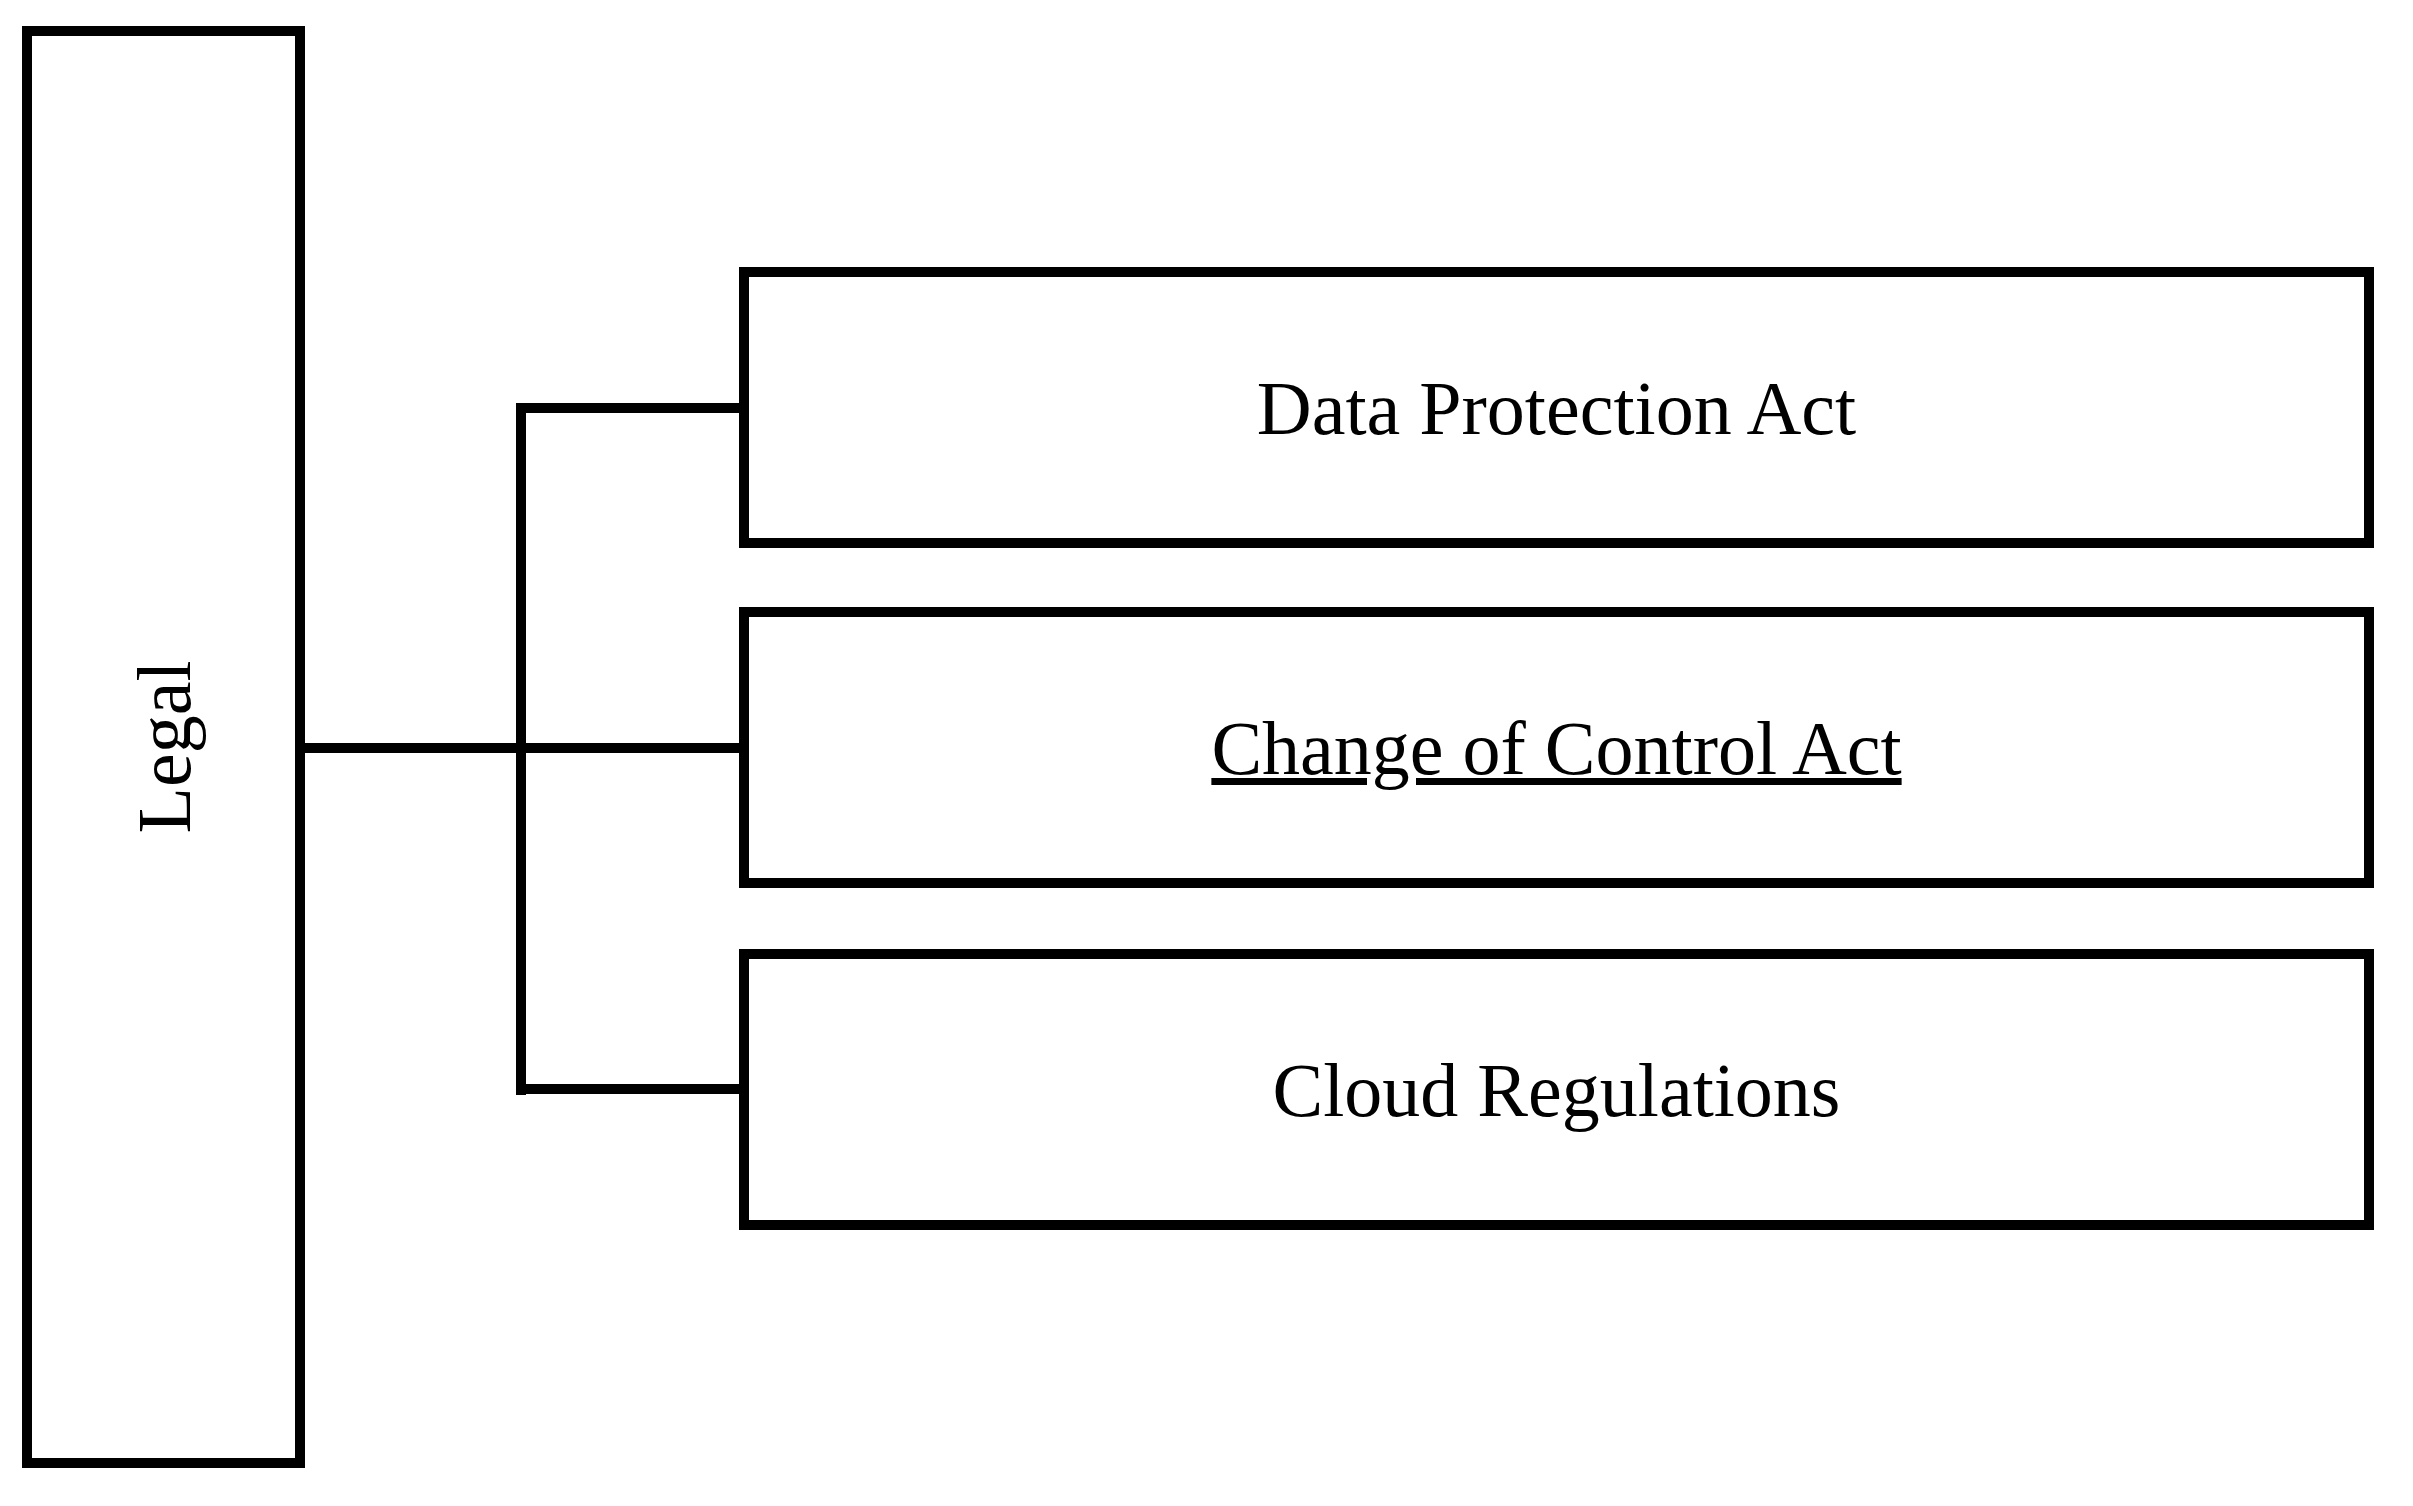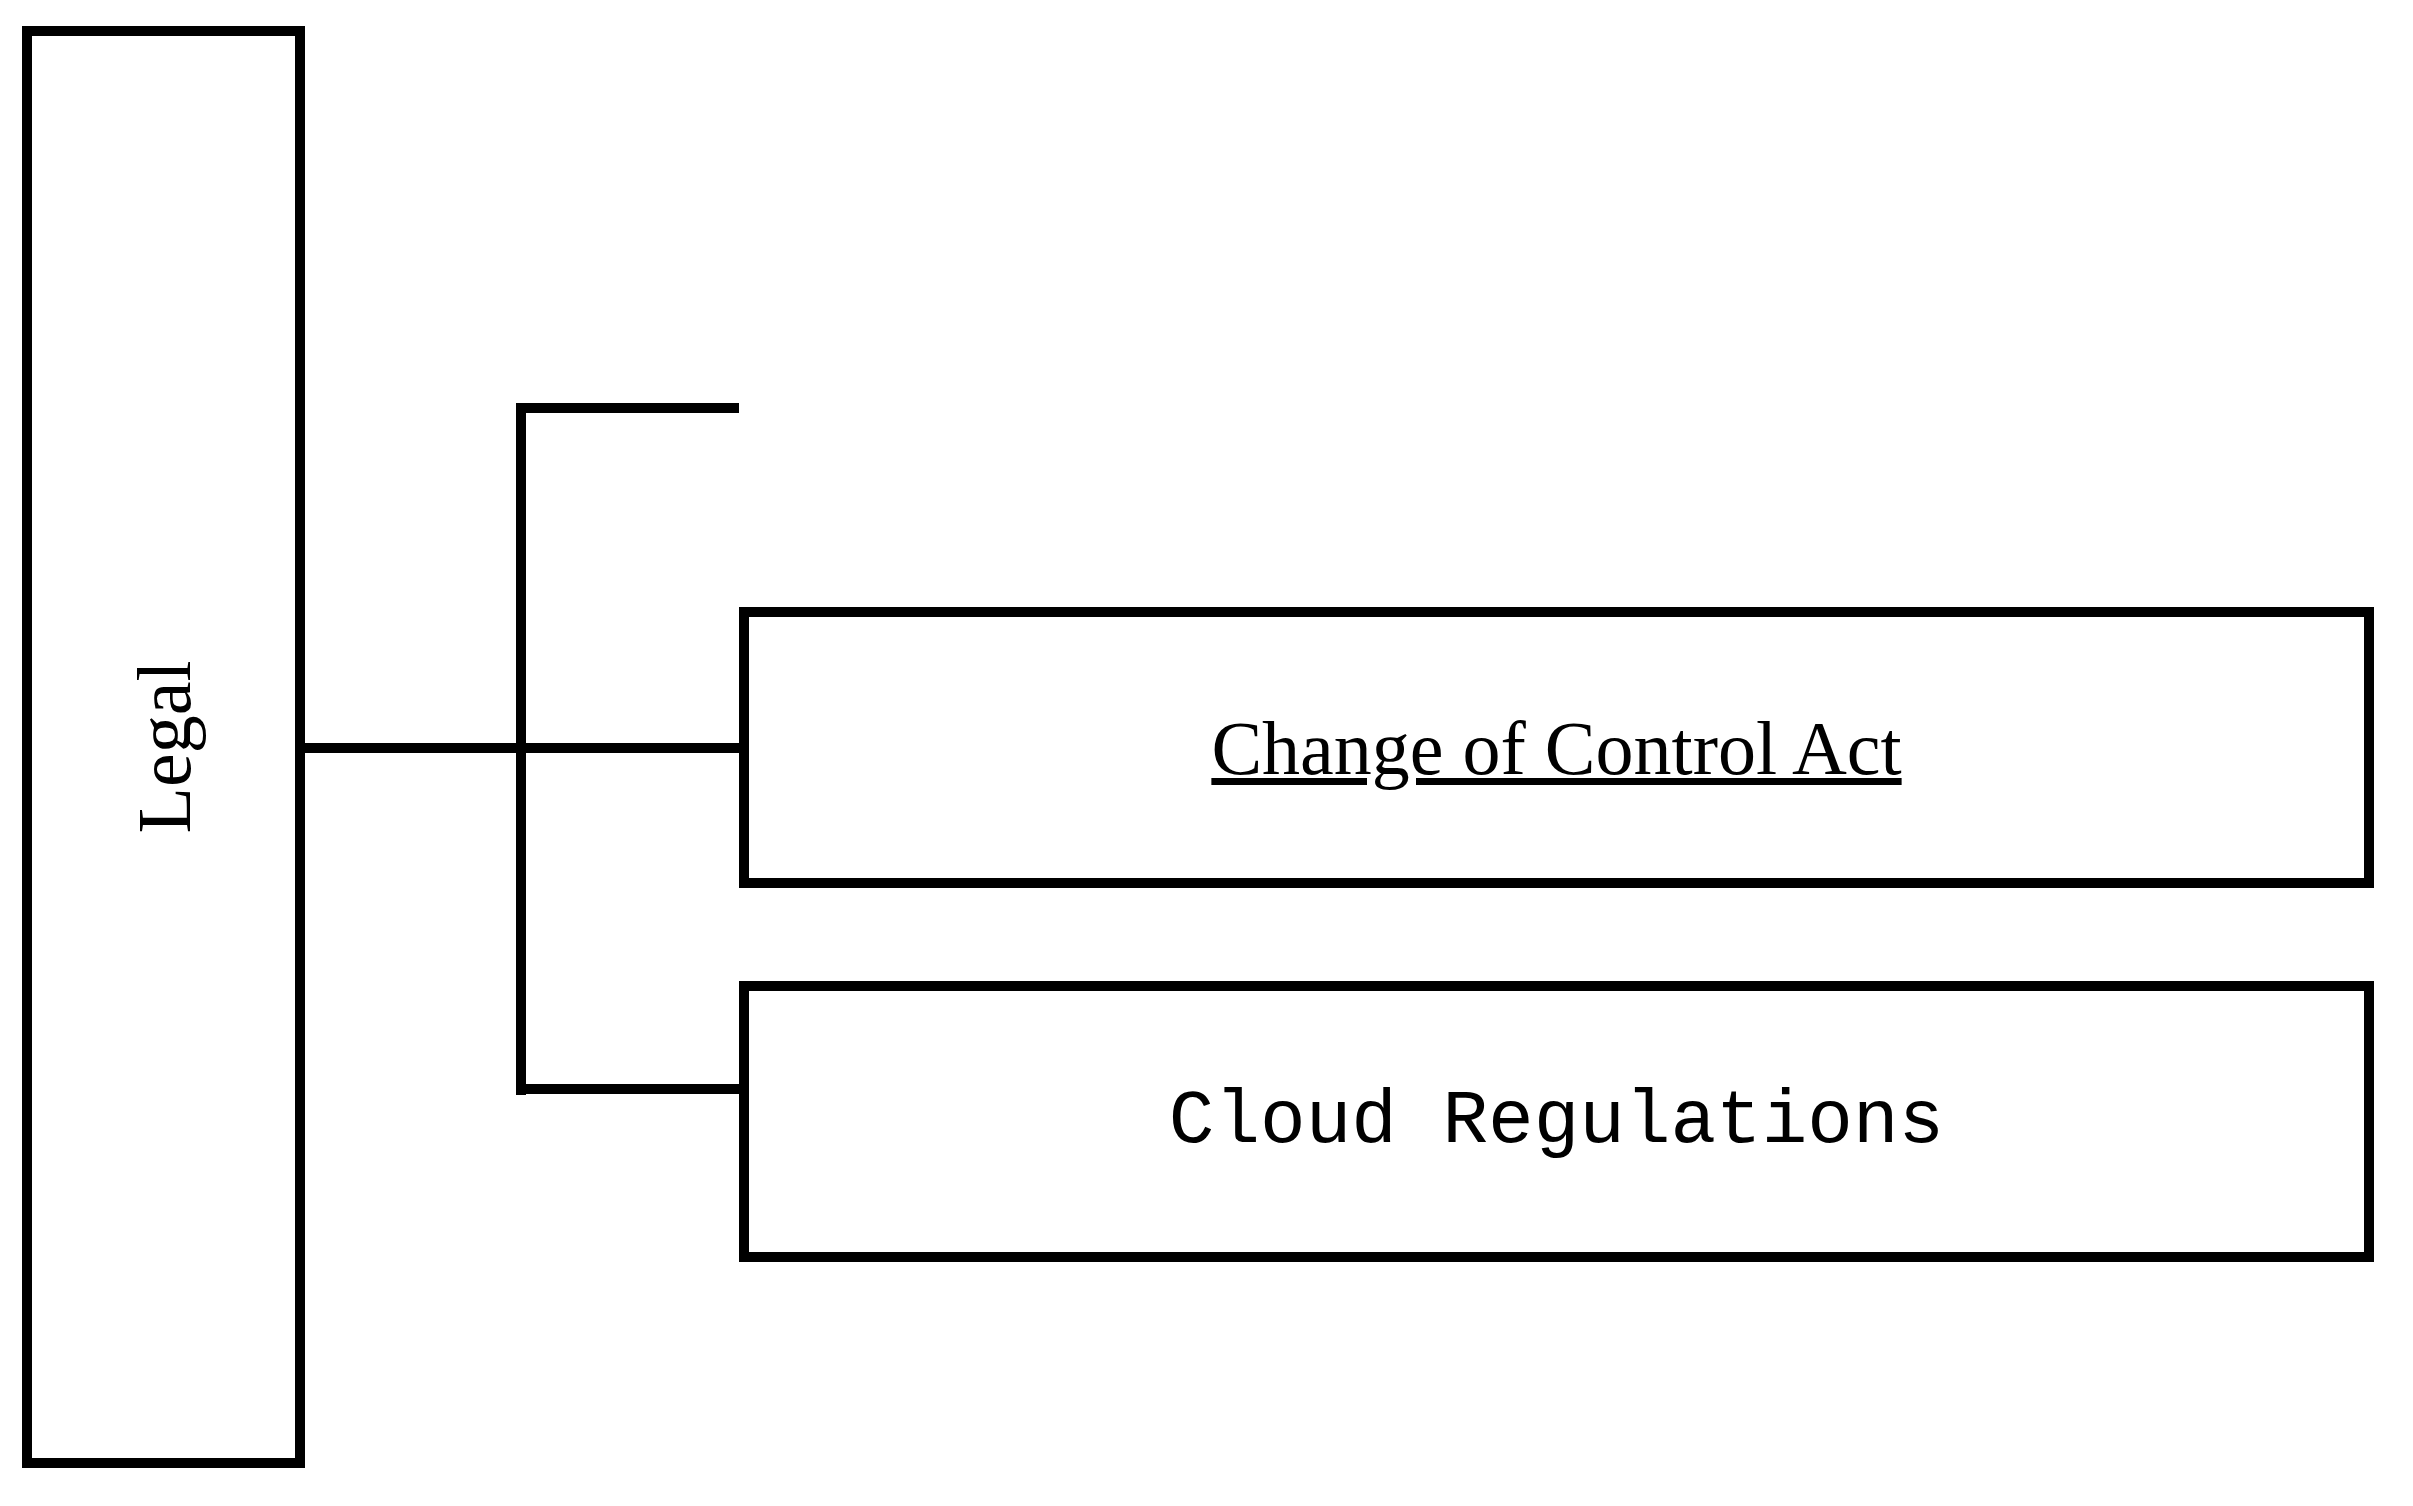--- a/index.html
+++ b/index.html
@@ -38,21 +38,21 @@
   }
   .root-node .node-label{
     transform:rotate(-90deg);
   }
   .child-node{
     left:739px;
     width:1635px; height:281px;
   }
   .child-1{top:267px;}
   .child-2{top:607px;text-decoration:underline;}
-  .child-3{top:981px;font-family:Liberation Mono, monospace;}
+  .child-3{top:949px;}
   .line{
     position:absolute;
     background:var(--color-line);
   }
   .trunk        {left:516px; top:403px;  width:10px;  height:692px;}
   .stub-top     {left:516px; top:403px;  width:223px; height:10px;}
   .connector-mid{left:304px; top:743px;  width:435px; height:10px;}
   .stub-bottom  {left:516px; top:1084px; width:223px; height:10px;}
 </style>
 </head>
@@ -62,20 +62,23 @@
 
   <div class="line trunk"></div>
   <div class="line stub-top"></div>
   <div class="line connector-mid"></div>
   <div class="line stub-bottom"></div>
 
   <div class="node root-node">
     <span class="node-label">Legal</span>
   </div>
 
+  <div class="node child-node child-1">
+    <span class="node-label">Data Protection Act</span>
+  </div>
 
   <div class="node child-node child-2">
     <span class="node-label">Change of Control Act</span>
   </div>
 
   <div class="node child-node child-3">
     <span class="node-label">Cloud Regulations</span>
   </div>
 
 </div>

